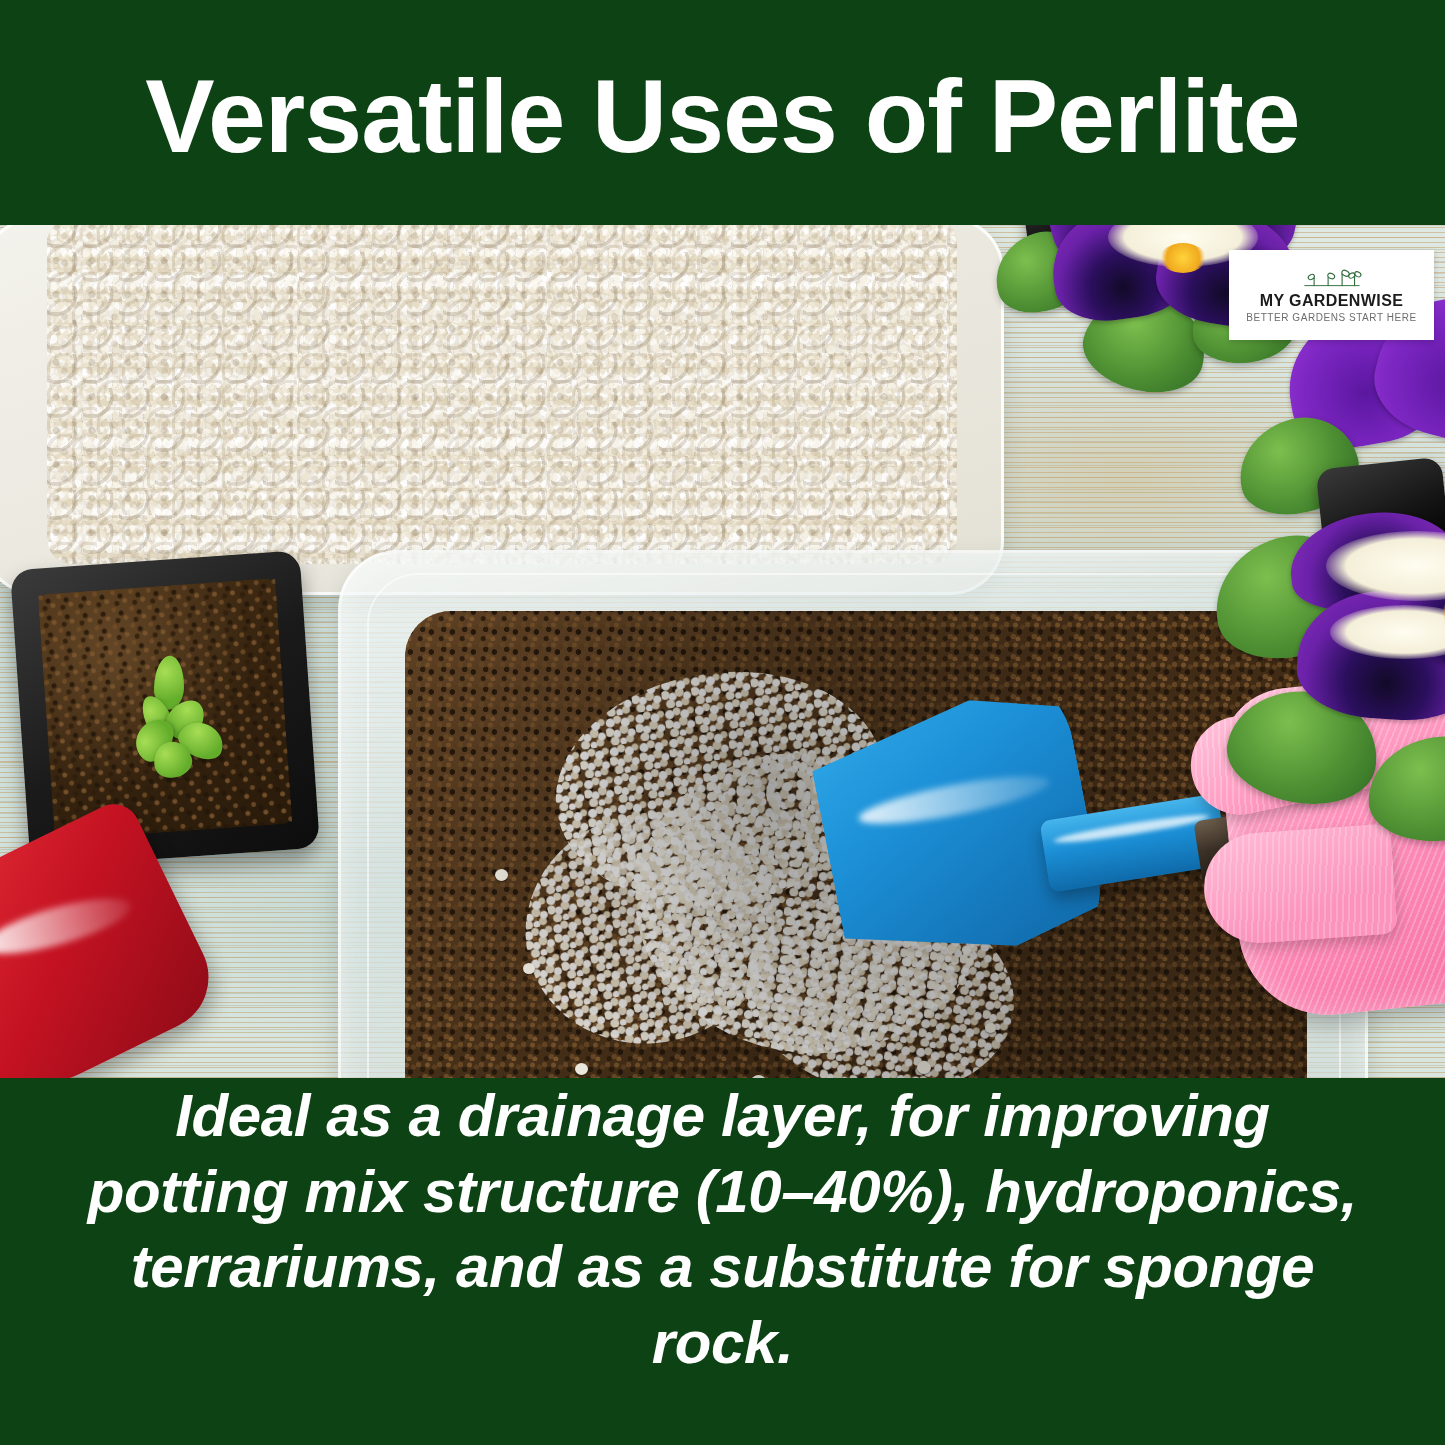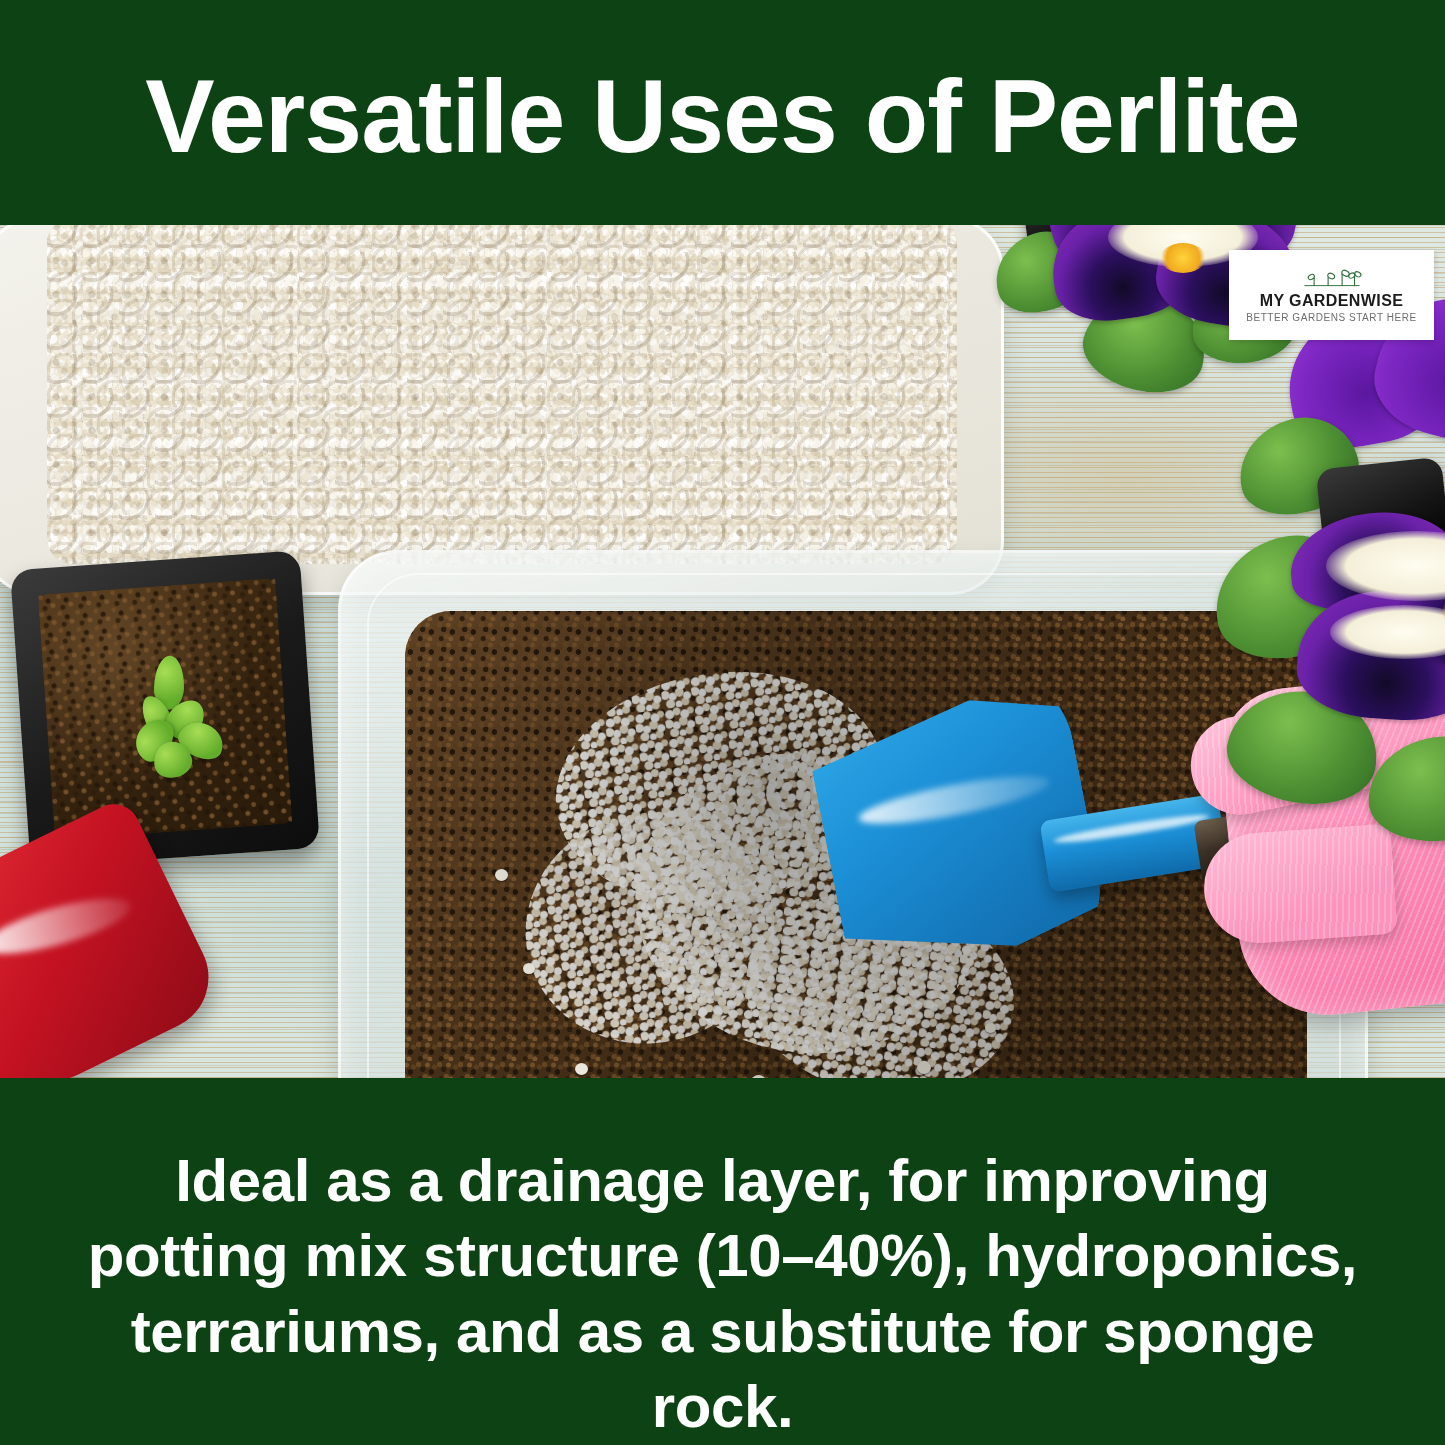--- a/index.html
+++ b/index.html
@@ -389,22 +389,23 @@
   .logo-tag {
     font-family:"Liberation Sans", sans-serif;
     font-weight:normal; font-size:10px; letter-spacing:0.55px;
     color:#6d6d6d; line-height:1; margin-top:4px; white-space:nowrap;
   }
 
   
   .caption-band {
     position:absolute; left:0; top:1078px; width:1445px; height:367px;
     background:#0d4314;
-    display:flex; align-items:flex-end; justify-content:center;
+    display:flex; align-items:flex-start; justify-content:center;
     padding:0 80px;
+    font-style:italic;
   }
   .caption-text {
     color:#ffffff;
     font-family:"Liberation Sans", sans-serif;
     font-weight:bold;
     font-size:60px;
     line-height:1.26;
     text-align:center;
     letter-spacing:-0.4px;
   }

